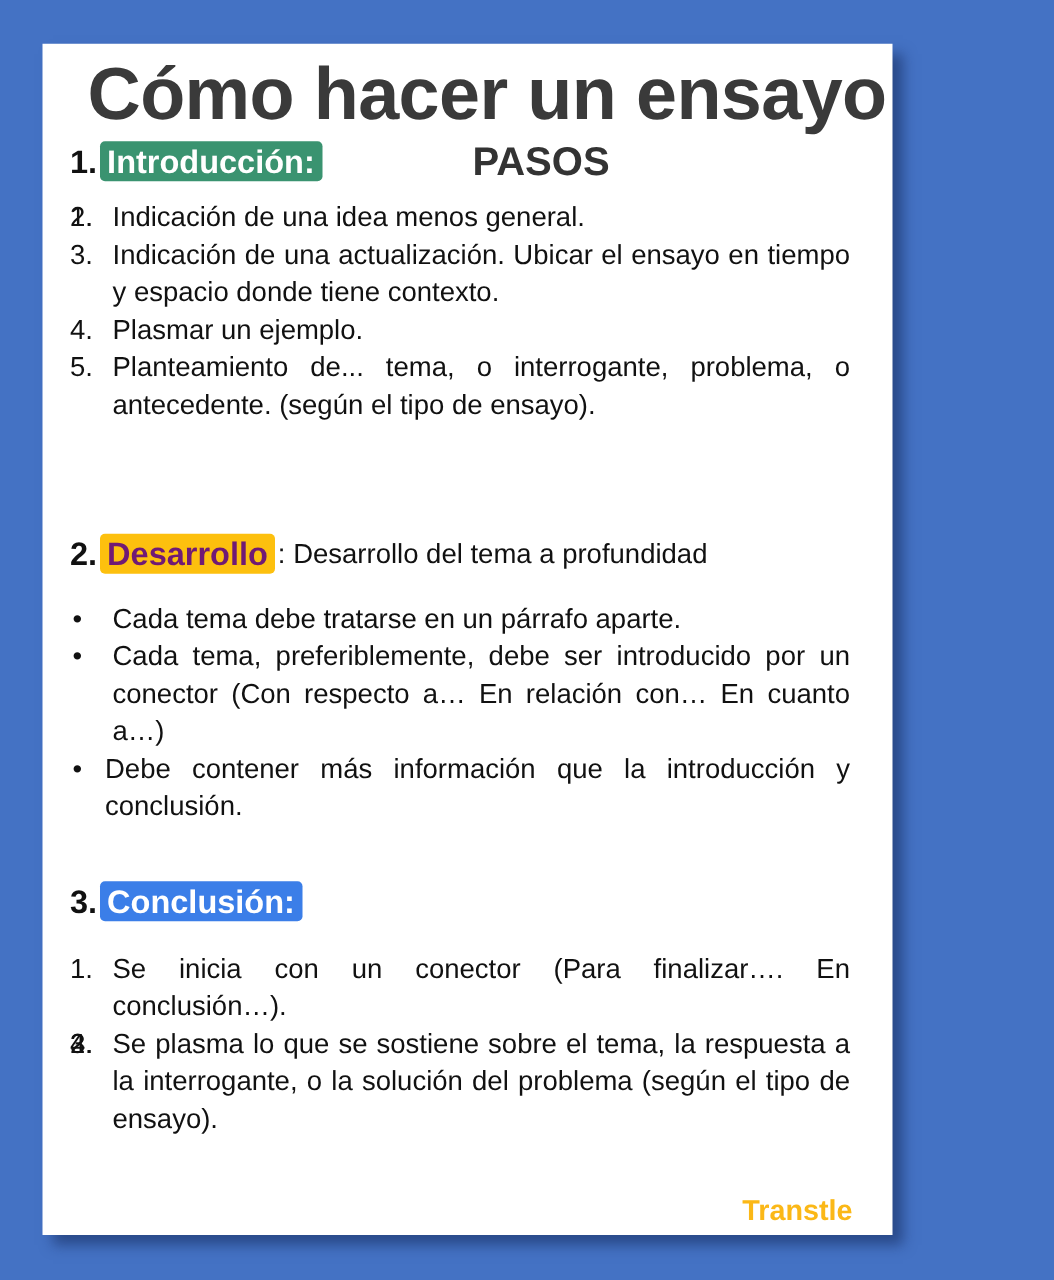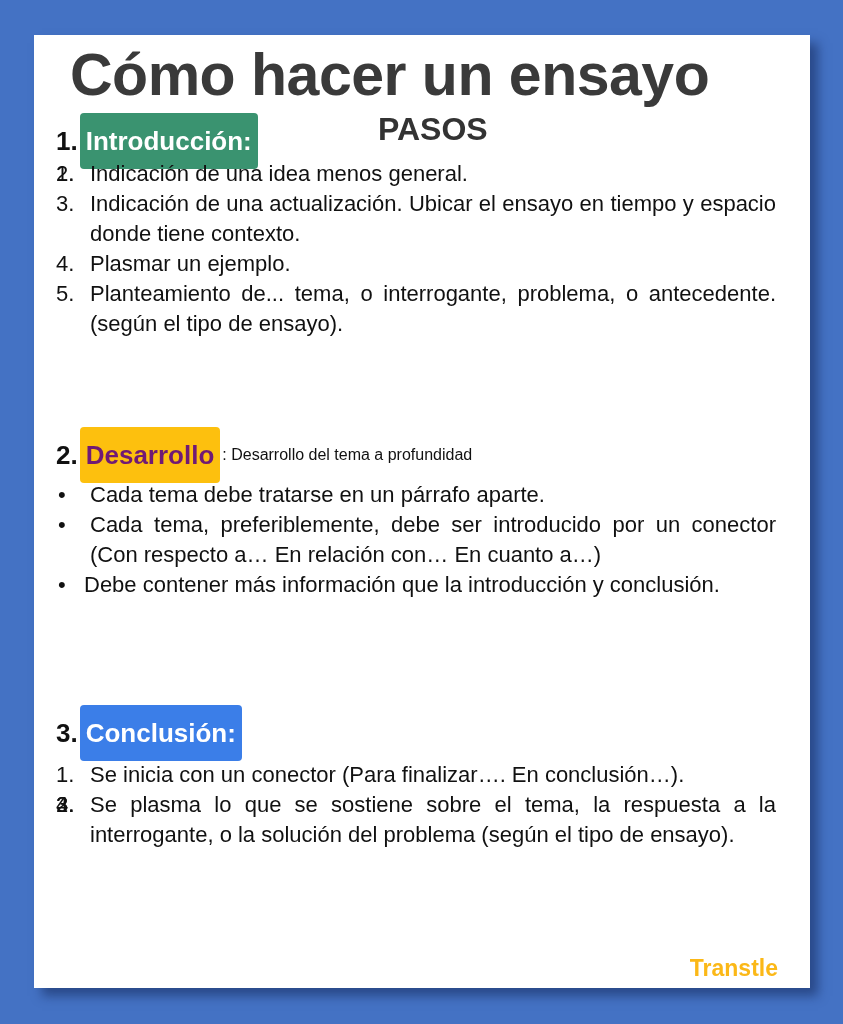--- a/index.html
+++ b/index.html
@@ -1,25 +1,25 @@
 <!DOCTYPE html>
 <html><head>
 <meta charset="utf-8">
 <style>
   html,body{margin:0;padding:0;}
   body{width:843px;height:1024px;background:#4472c4;position:relative;overflow:hidden;font-family:"Liberation Sans",sans-serif;}
-  .card{position:absolute;left:34px;top:35px;width:776px;height:953px;background:#fff;box-shadow:8px 8px 10px rgba(20,40,90,.55);}
+  .card{position:absolute;left:34px;top:35px;width:680px;height:953px;background:#fff;box-shadow:8px 8px 10px rgba(20,40,90,.55);}
   .title{position:absolute;left:36px;top:6px;font-size:59px;font-weight:bold;color:#3a3a3a;letter-spacing:-0.5px;white-space:nowrap;}
   .sec-head{position:absolute;left:22px;font-size:26px;font-weight:bold;color:#111;white-space:nowrap;display:flex;align-items:center;}
-  .badge{display:inline-block;color:#fff;padding:12px 6px;border-radius:4px;line-height:32px;margin-left:2px;}
+  .badge{display:inline-block;color:#fff;padding:0 6px;border-radius:4px;line-height:32px;margin-left:2px;}
   .badge.green{background:#3a9370;}
   .badge.yellow{background:#fdc00e;color:#701a75;}
   .badge.blue{background:#3b7ee8;}
   .pasos{position:absolute;left:344px;top:76px;font-size:32px;font-weight:bold;color:#333;}
-  .sub{font-weight:normal;font-size:16px;margin-left:2px;}
+  .sub{font-weight:normal;font-size:22px;margin-left:2px;}
   ol,ul{position:absolute;left:22px;right:34px;margin:0;padding:0;list-style:none;font-size:22px;line-height:30px;color:#111;text-align:justify;}
   li{position:relative;padding-left:34px;}
   li .num{position:absolute;left:0;top:0;}
   ul li .num{left:2px;}
   .brand{position:absolute;right:32px;bottom:6px;font-size:23px;font-weight:bold;color:#fbb817;}
 </style>
 </head>
 <body>
 
 <div class="card">

